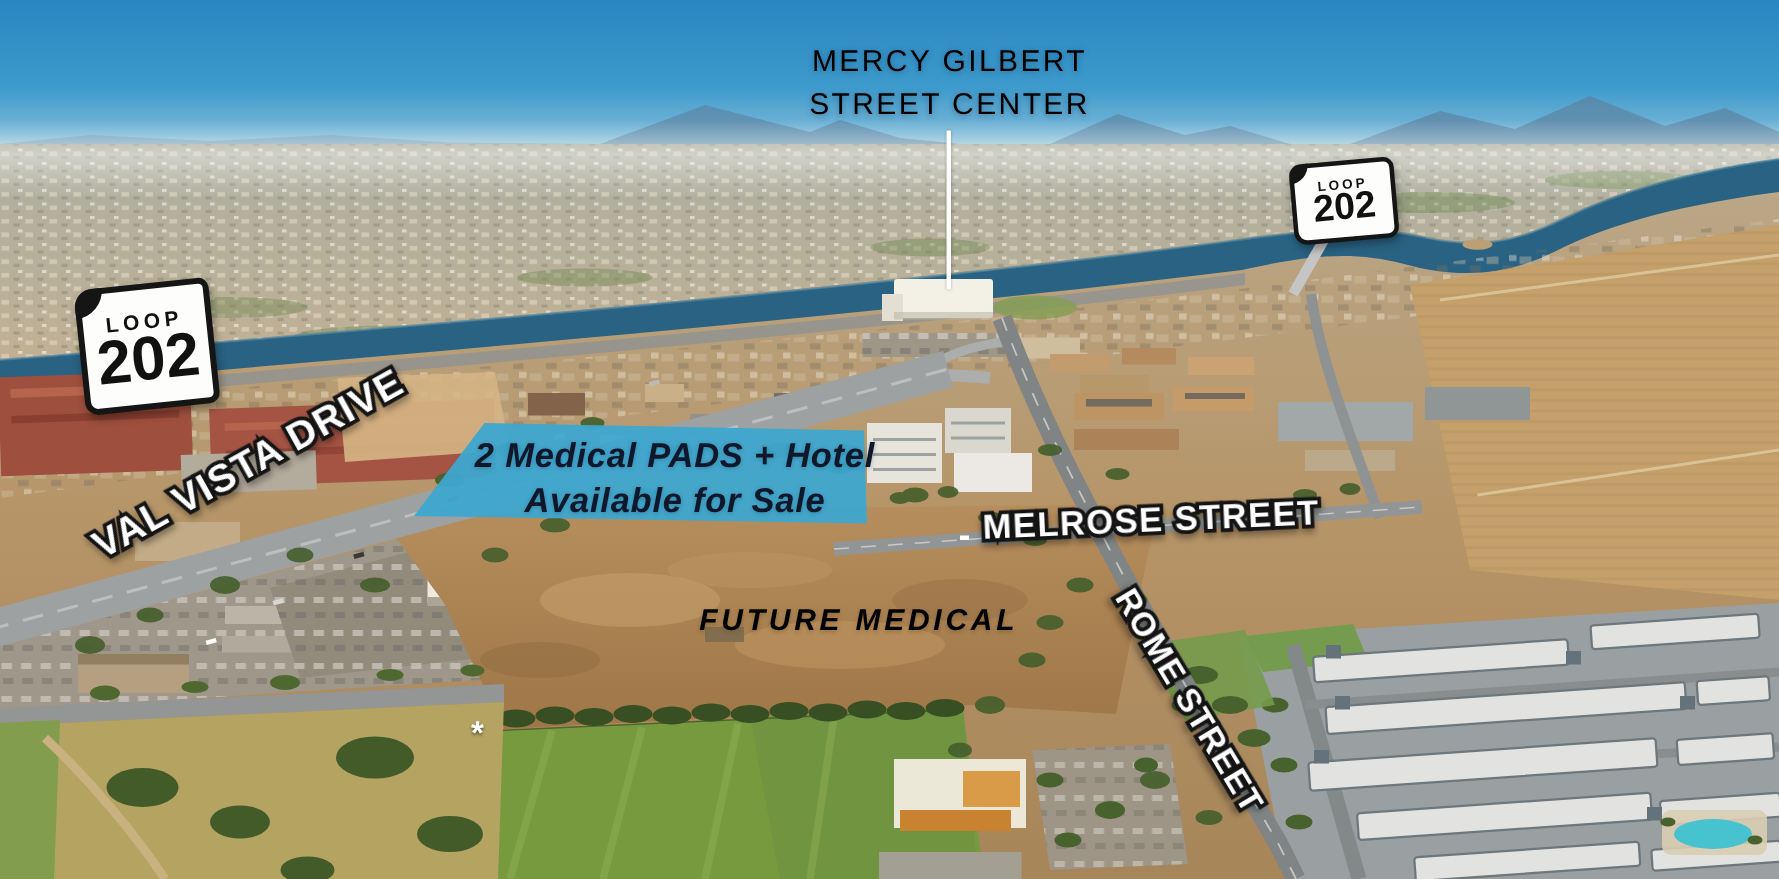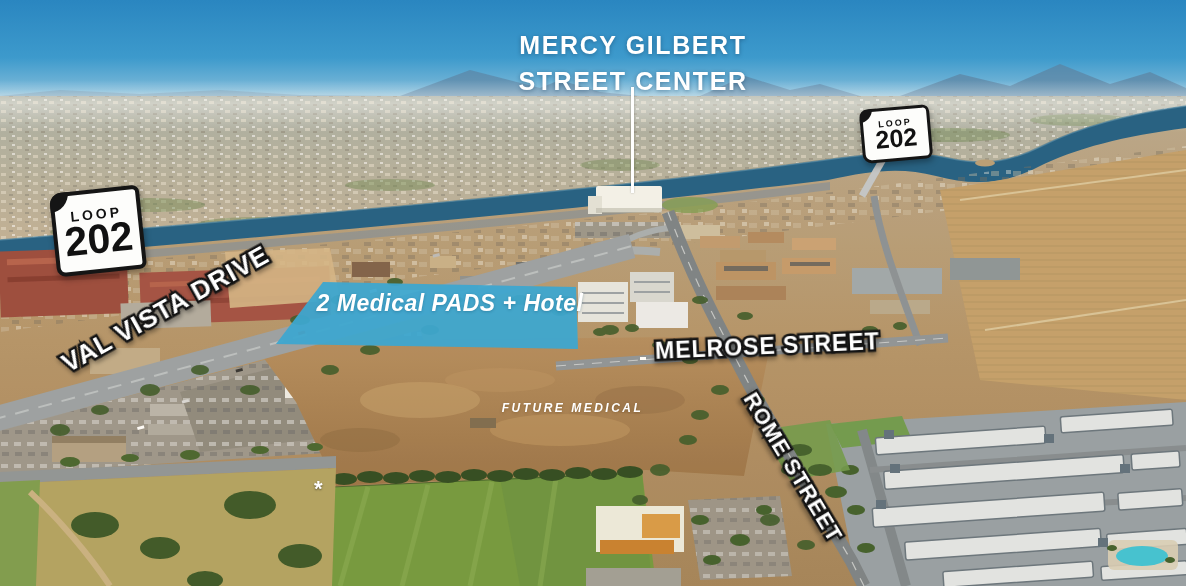--- a/index.html
+++ b/index.html
@@ -11,22 +11,22 @@
 
   
   .street-label{color:#fff;font-weight:800;letter-spacing:1px;
     -webkit-text-stroke:5px #141414;paint-order:stroke fill;
     filter:drop-shadow(0 3px 2px rgba(0,0,0,.35))}
   .lbl-valvista{left:64px;top:350px;font-size:26px;transform:rotate(-29deg);transform-origin:0 50%}
   .lbl-melrose{left:655px;top:333px;font-size:23px;transform:rotate(-2.5deg)}
   .lbl-rome{left:760px;top:388px;font-size:22px;transform:rotate(59deg);transform-origin:0 0}
 
   
-  .mercy{left:497px;top:27px;width:272px;text-align:center;color:#ffffff;
-    font-weight:700;font-size:25px;letter-spacing:1.6px;line-height:1.45;
+  .mercy{left:497px;top:27px;width:272px;text-align:center;color:#000000;
+    font-weight:400;font-size:20px;letter-spacing:1.6px;line-height:1.45;
     text-shadow:0 1px 4px rgba(10,40,70,.4)}
   .leader{left:631px;top:87px;width:3px;height:106px;background:#fff;
     box-shadow:0 0 2px rgba(0,0,0,.3)}
 
   
   .shield{position:absolute;background:#fdfdfb;border:4px solid #151515;
     border-radius:12px 7px 7px 9px;display:flex;flex-direction:column;
     align-items:center;justify-content:center;
     box-shadow:1px 3px 6px rgba(0,0,0,.35)}
   .shield .notch{position:absolute;top:-4px;left:-4px;width:19px;height:19px;
@@ -35,27 +35,27 @@
   .shield .num{font-weight:800;color:#111;line-height:.85}
   .shield-left{left:53px;top:189px;width:82px;height:76px;transform:rotate(-6deg)}
   .shield-left .loop{font-size:14px;letter-spacing:3px}
   .shield-left .num{font-size:41px}
   .shield-right{left:861px;top:107px;width:64px;height:48px;transform:rotate(-5deg);border-width:3px}
   .shield-right .notch{width:13px;height:13px;top:-3px;left:-3px;border-radius:8px 0 100% 0}
   .shield-right .loop{font-size:9px;letter-spacing:2px}
   .shield-right .num{font-size:25px}
 
   
-  .parcel-label{left:295px;top:289px;width:310px;text-align:center;color:#ffffff;
+  .parcel-label{left:295px;top:289px;width:310px;text-align:center;color:#0f172a;
     font-weight:700;font-style:italic;font-size:23px;line-height:1.3;
     letter-spacing:.5px;text-shadow:0 1px 3px rgba(0,60,90,.3)}
 
   
-  .future{left:440px;top:400px;width:265px;text-align:center;color:#ffffff;
-    font-style:italic;font-weight:600;font-size:12px;letter-spacing:2.5px;
+  .future{left:440px;top:400px;width:265px;text-align:center;color:#000000;
+    font-style:italic;font-weight:600;font-size:20px;letter-spacing:2.5px;
     line-height:1.4;text-shadow:0 1px 3px rgba(90,60,20,.35)}
 
   .asterisk{left:314px;top:476px;color:#fff;font-size:22px;font-weight:700;
     text-shadow:0 1px 2px rgba(0,0,0,.5)}
 </style>
 </head>
 <body>
 
 <div id="scene">
 
@@ -415,20 +415,21 @@
     </div>
 
     <div class="anno street-label lbl-valvista">VAL VISTA DRIVE</div>
 
     <div class="anno street-label lbl-melrose">MELROSE STREET</div>
 
     <div class="anno street-label lbl-rome">ROME STREET</div>
 
     <div class="anno parcel-label">
       <div>2 Medical PADS + Hotel</div>
+      <div>Available for Sale</div>
     </div>
 
     <div class="anno future">
       <div>FUTURE MEDICAL</div>
     </div>
 
     <div class="anno asterisk">*</div>
   </div>
 </div>
 

